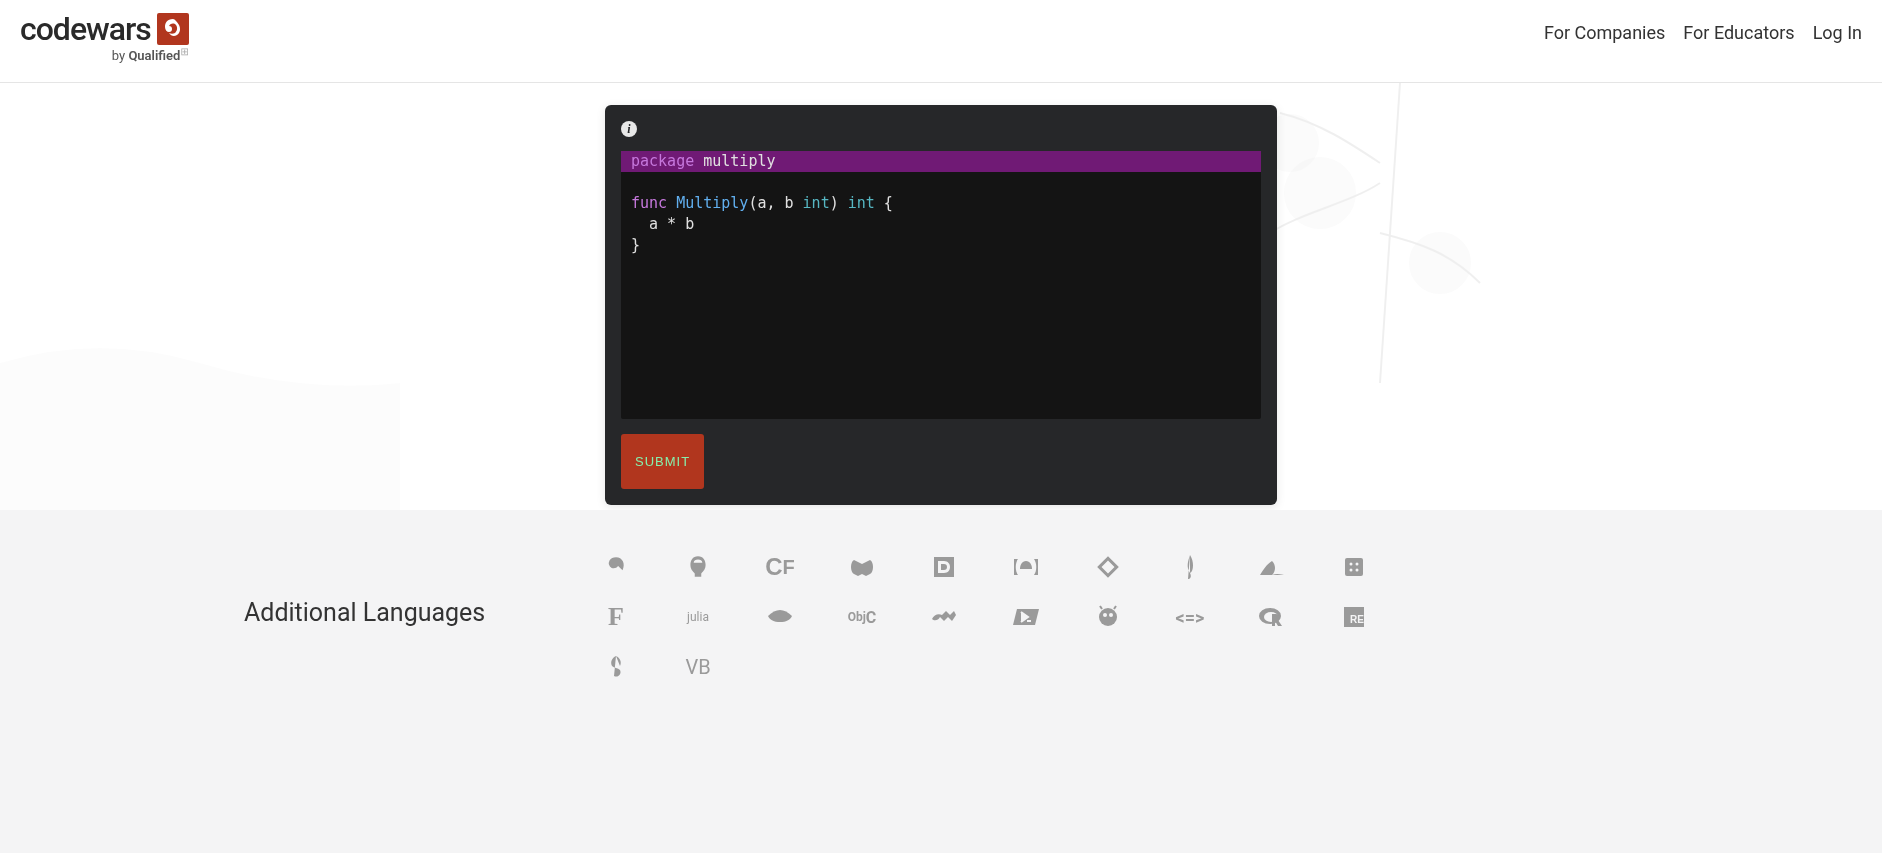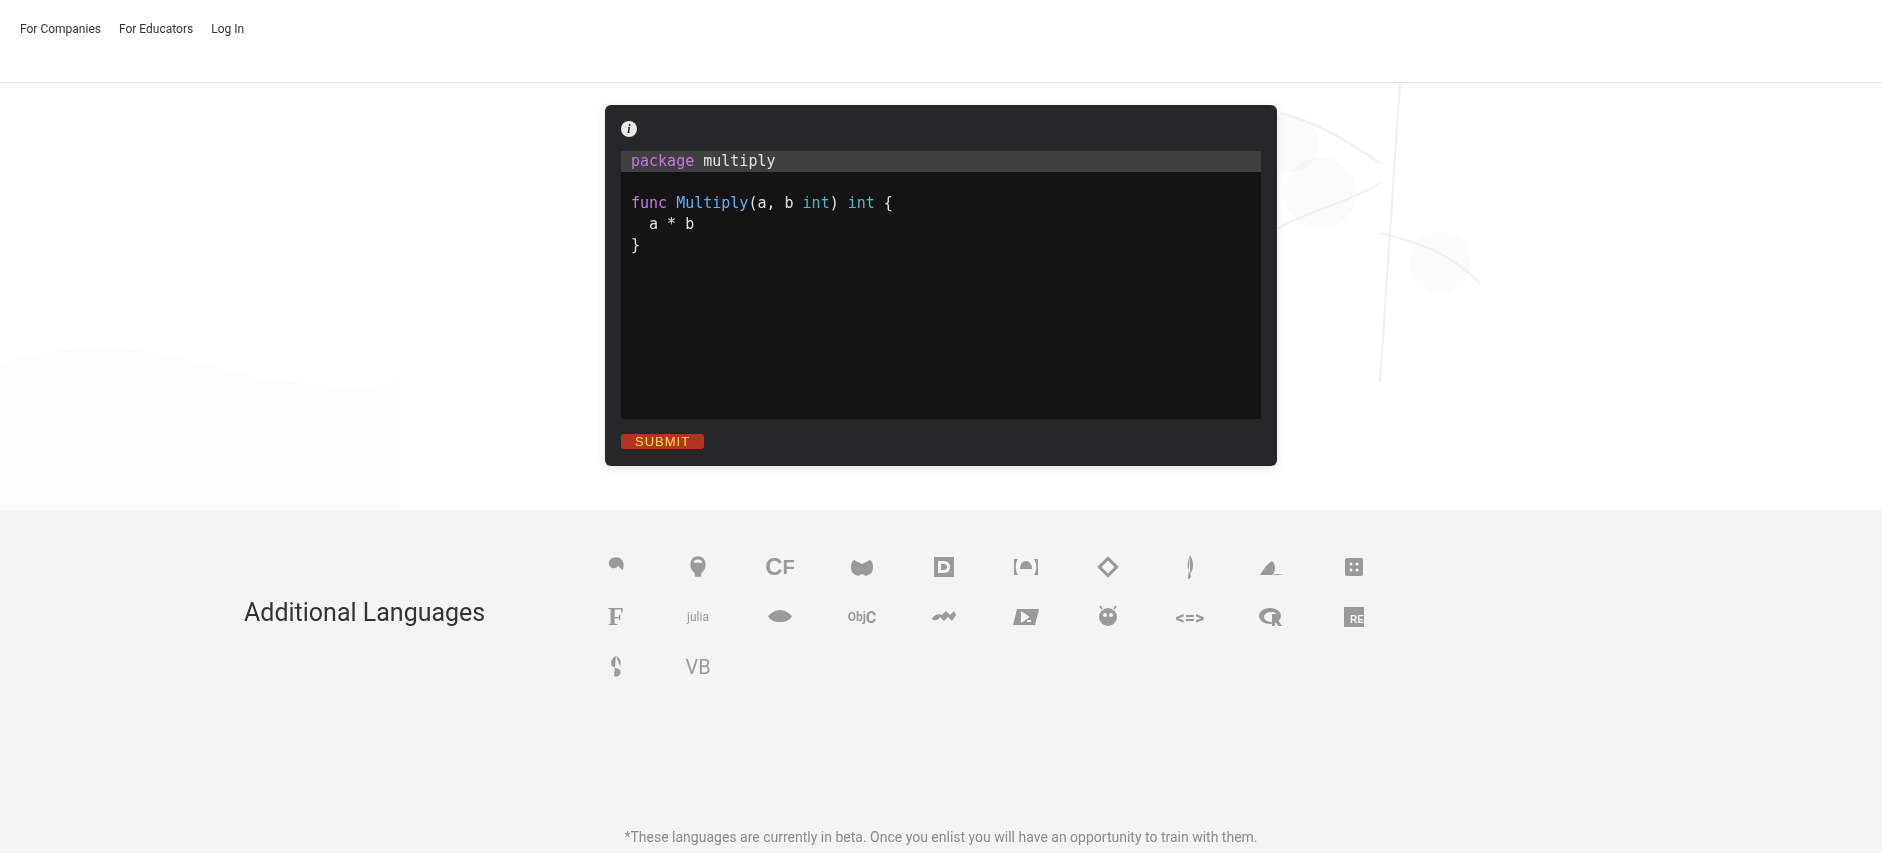--- a/index.html
+++ b/index.html
@@ -66,21 +66,21 @@
       font-weight: 600;
     }
     
     .nav-links {
       display: flex;
       gap: 18px;
       padding-top: 12px;
     }
     
     .nav-link {
-      font-size: 12px;
+      font-size: 18px;
       color: #333;
       cursor: pointer;
       white-space: nowrap;
     }
     
     .main-content {
       position: relative;
       height: 427px;
       background: #fff;
     }
@@ -141,34 +141,34 @@
       color: #e0e0e0;
       position: relative;
     }
     
     .code-line {
       padding: 0 10px;
       white-space: pre;
     }
     
     .code-line.highlighted {
-      background: #404040;
+      background: #701a75;
     }
     
     .kw { color: #c678dd; }
     .pkg { color: #e0e0e0; }
     .fn { color: #61afef; }
     .type2 { color: #56b6c2; }
     
     .submit-btn {
       margin-top: 15px;
       background: #b1361e;
-      color: #fde047;
+      color: #86efac;
       border: none;
-      padding: 0 14px;
+      padding: 20px 14px;
       font-size: 13px;
       letter-spacing: 1px;
       border-radius: 3px;
       cursor: pointer;
       text-align: center;
     }
     
     .languages-section {
       background: #f4f4f5;
       padding: 30px 60px 40px 60px;
@@ -218,20 +218,33 @@
       bottom: 8px;
       font-size: 14px;
       color: #8a8a8a;
       text-align: center;
     }
   </style>
 </head>
 <body>
 
 <div class="header">
+  <div class="logo-section">
+    <div class="logo-main">
+      <span class="logo-text">codewars</span>
+      <span class="logo-icon">
+        <svg width="24" height="24" viewBox="0 0 24 24">
+            <path fill="#fff" d="M12 2C6 2 4 6 4 10c0 3 2 5 4 5s3-1 3-3-1-3-3-3c2-3 5-3 7-1 2 3 1 6-1 8-2 1-4 1-6 0 2 3 5 4 8 2 3-2 4-6 2-10-2-3-4-6-6-6z"></path>
+          </svg>
+      </span>
+    </div>
+    <div class="logo-tagline">
+      <span>by </span><span class="qualified">Qualified</span><span style="color:#aaa;font-size:10px;vertical-align:super">⊞</span>
+    </div>
+  </div>
   <div class="nav-links">
     <span class="nav-link">For Companies</span>
     <span class="nav-link">For Educators</span>
     <span class="nav-link">Log In</span>
   </div>
 </div>
 
 <div class="main-content">
   <svg class="bg-decoration" viewBox="0 0 1882 427" preserveAspectRatio="xMaxYMid slice">
     <g stroke="#000" stroke-width="2" fill="none">
@@ -355,14 +368,13 @@
           <text x="7" y="17" fill="#f4f4f5" font-size="10" font-weight="bold" font-family="Arial">RE</text>
         </svg>
       </div>
     <div class="lang-icon">
         <svg width="20" height="26" viewBox="0 0 20 26">
           <path d="M10 2 C6 4 4 8 6 12 C8 14 12 14 14 16 C16 20 12 24 8 22 M10 2 C14 4 16 8 14 12"></path>
         </svg>
       </div>
     <div class="lang-icon" style="font-size:20px;font-weight:normal">VB</div>
   </div>
-  <div class="footnote">*These languages are currently in beta. Once you enlist you will have an opportunity to train with them.</div>
 </div>
 
 </body></html>

